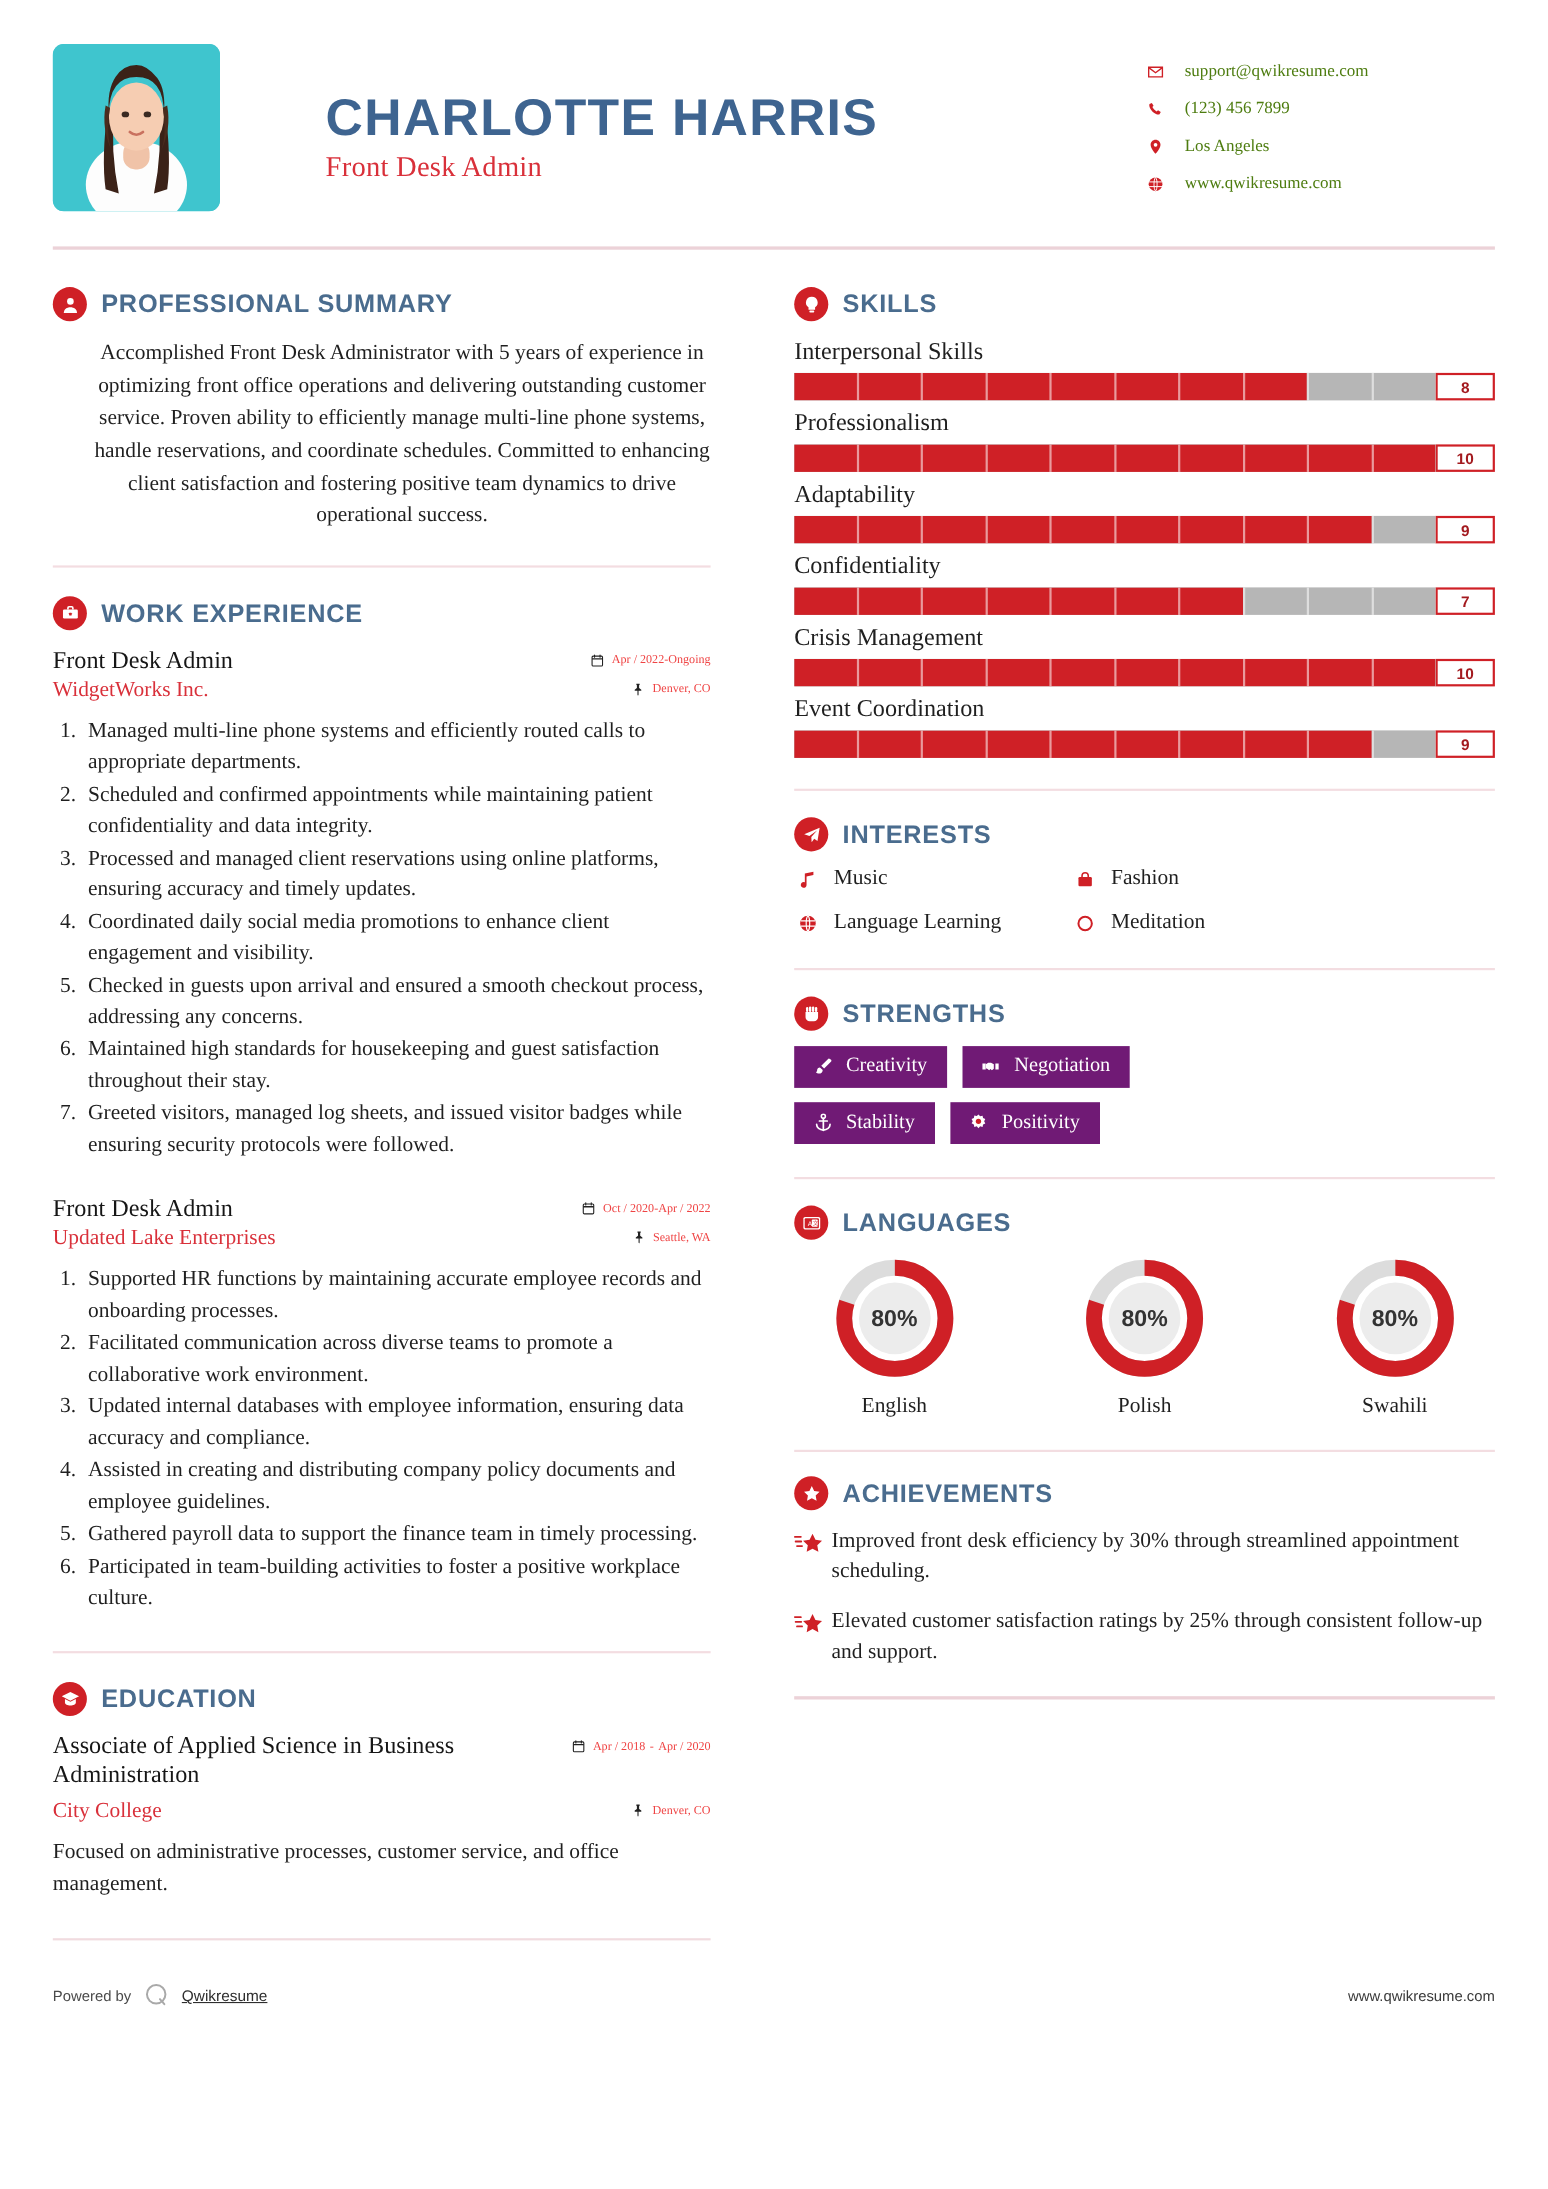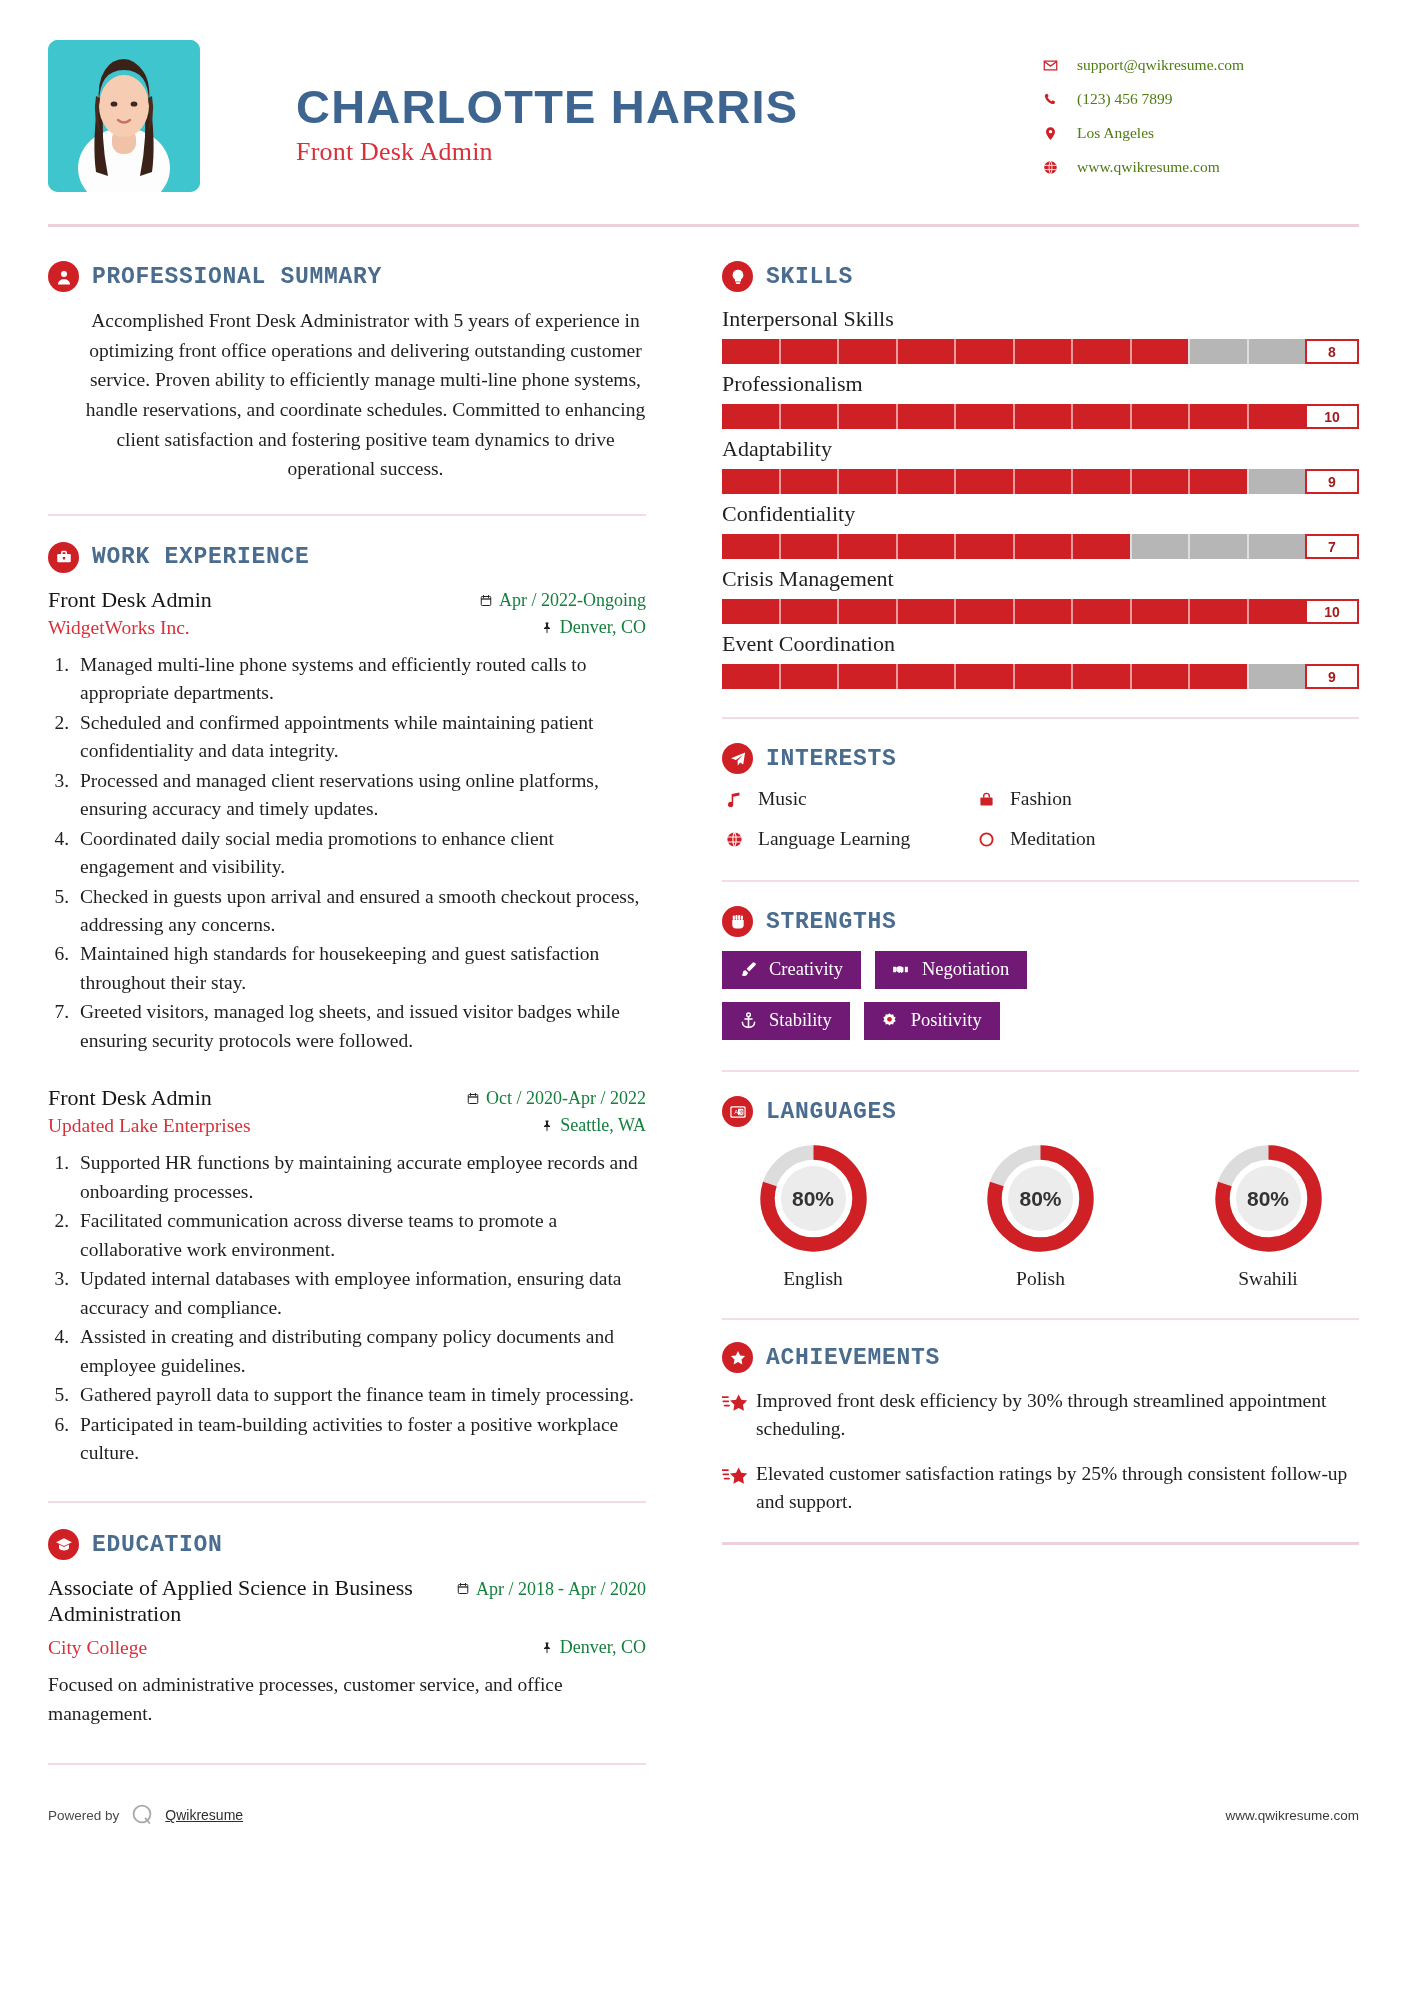--- a/index.html
+++ b/index.html
@@ -99,21 +99,21 @@
   .sec-ic {
     width: 31px; height: 31px;
     border-radius: 50%;
     background: #cf2026;
     flex: 0 0 31px;
     display: flex; align-items: center; justify-content: center;
     margin-right: 13px;
   }
   .sec-ic svg { width: 18px; height: 18px; fill: #ffffff; }
   .sec-title {
-    font-family: Liberation Mono, monospace;
+    font-family: Liberation Sans, sans-serif;
     font-size: 23px;
     font-weight: 700;
     letter-spacing: .7px;
     color: #4a6c8e;
   }
 
   
   .summary {
     font-size: 19.5px;
     line-height: 1.52;
@@ -133,22 +133,22 @@
   .job-pos {
     font-size: 22px;
     color: #161616;
   }
   .job-comp {
     font-size: 19.5px;
     color: #d9303a;
     margin-top: 4px;
   }
   .meta {
-    font-size: 18px;
-    color: #15803d;
+    font-size: 11px;
+    color: #ef4444;
     display: flex;
     align-items: center;
     white-space: nowrap;
   }
   .meta svg { width: 12px; height: 13px; fill: #222; margin-right: 7px; }
   .meta-2line { text-align:center; line-height: 1.12; }
 
   ol.bullets {
     margin: 12px 0 0 26px;
     padding: 0;

